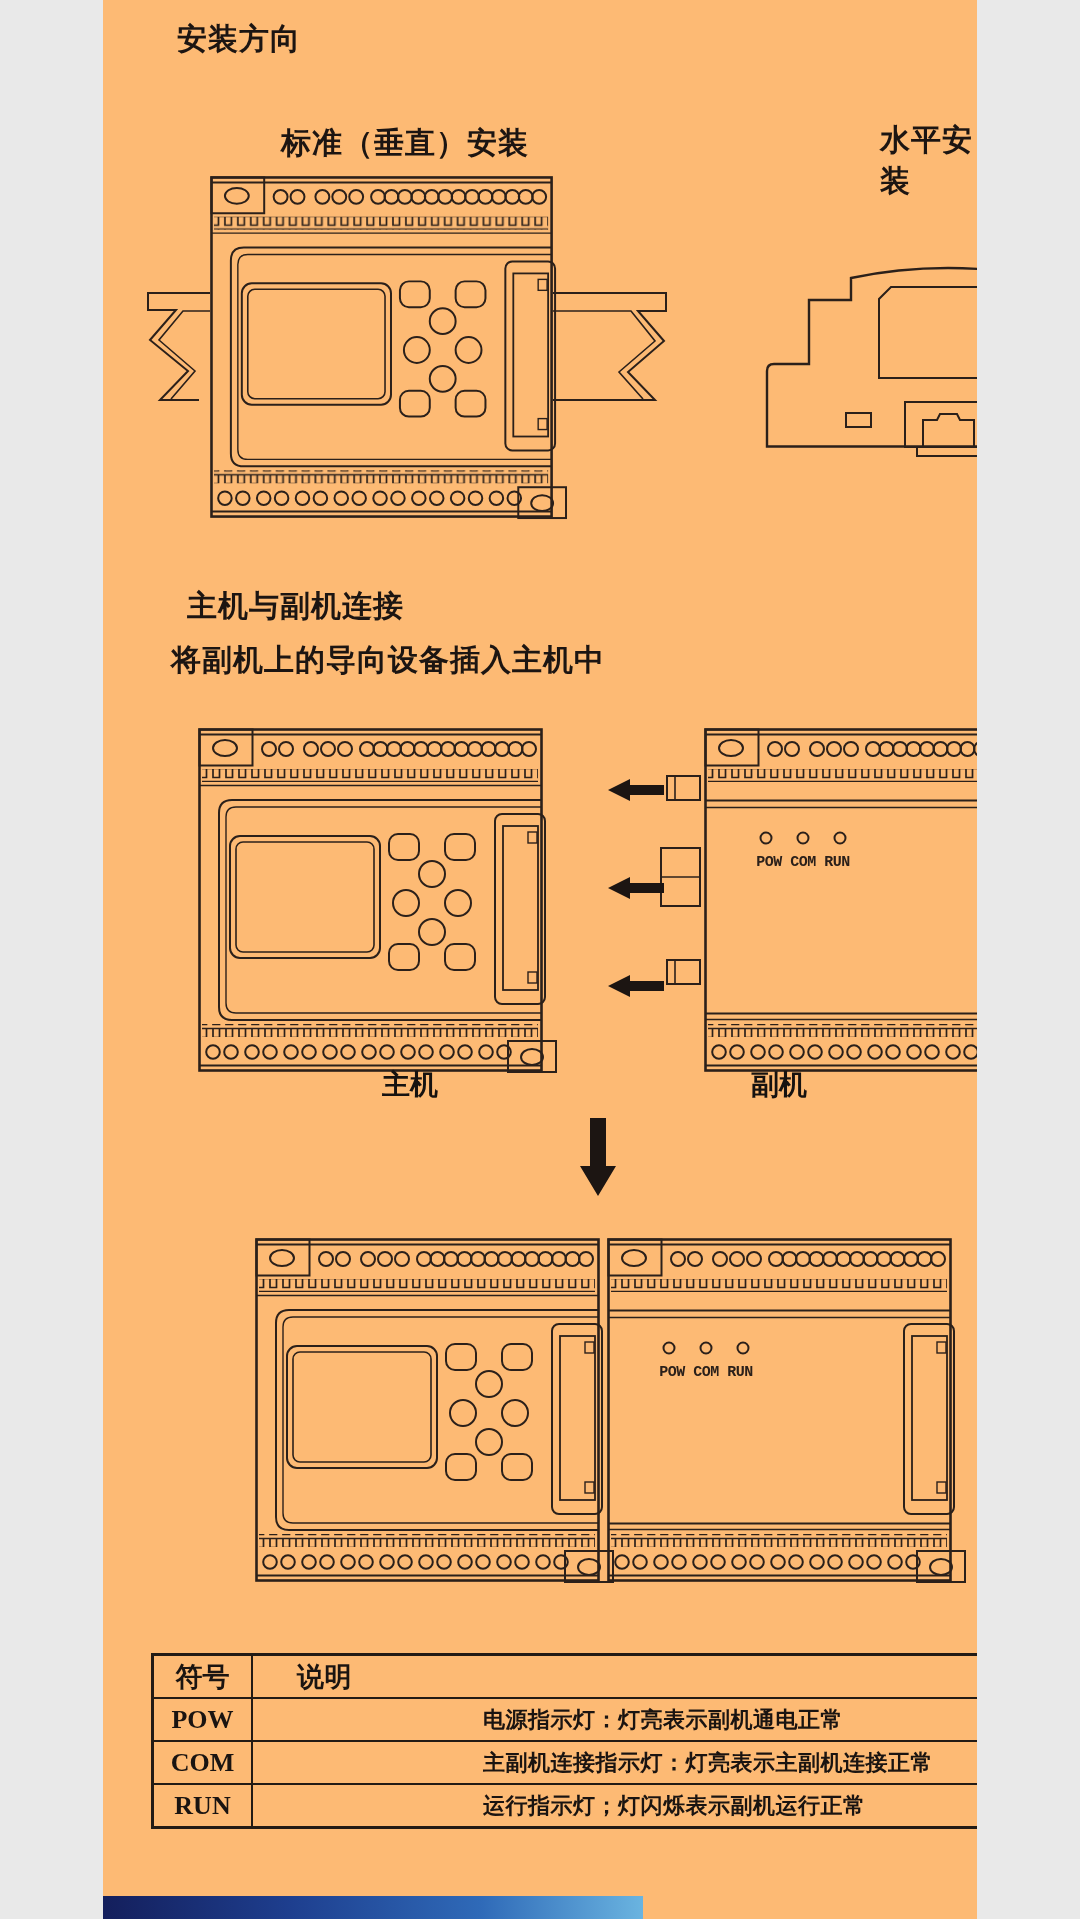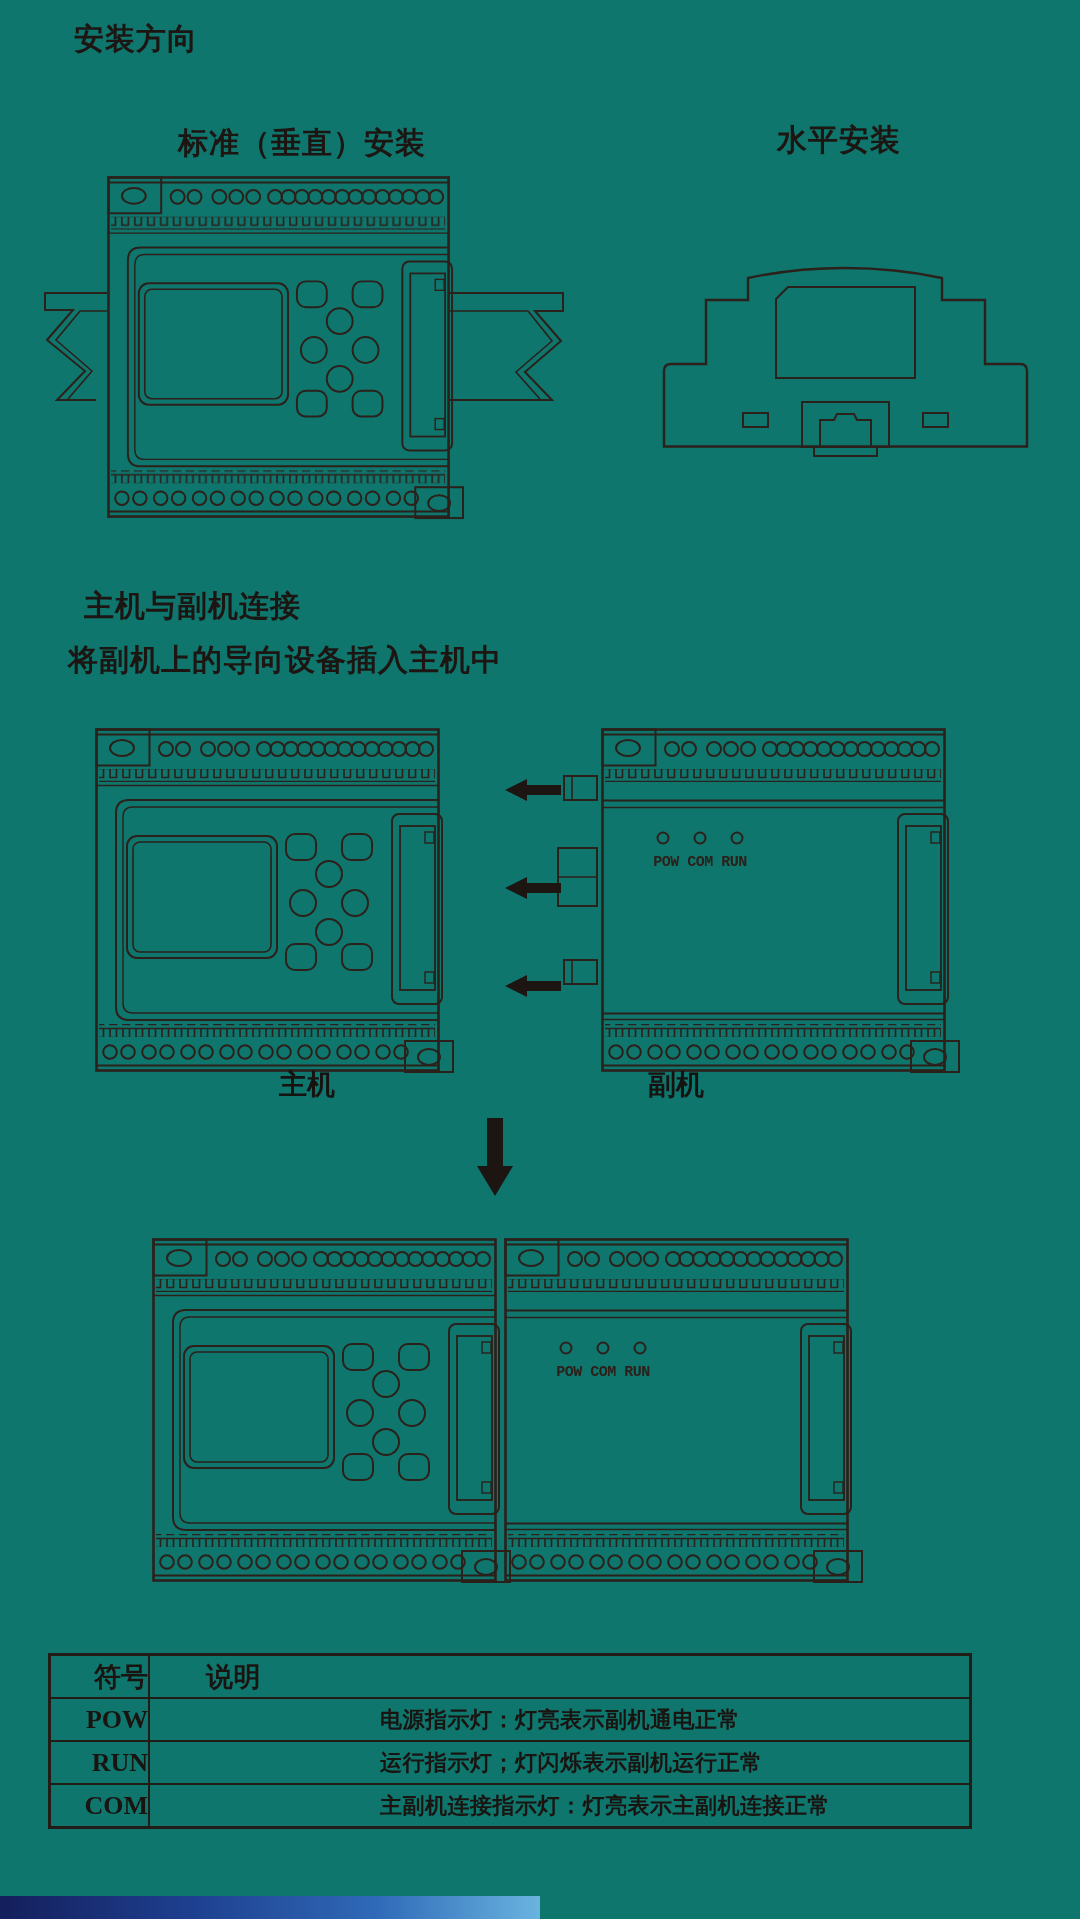--- a/index.html
+++ b/index.html
@@ -1,21 +1,21 @@
 <!DOCTYPE html>
 <html><head>
 <meta charset="utf-8">
 <style>
   html,body{margin:0;padding:0;}
   body{background:#e9e9e9;}
   #page{
     position:relative;
-    width:1080px;height:1919px;
+    width:874px;height:1919px;
     margin:0 auto;
-    background:#0f766e;
+    background:#fdba74;
     overflow:hidden;
     font-family:"Liberation Sans", sans-serif;
     color:#161210;
   }
   .abs{position:absolute;}
   .h-sans{font-family:"Liberation Sans", sans-serif;font-size:30px;font-weight:bold;color:#1c1512;letter-spacing:1px;}
   .dev-label{font-family:Liberation Sans, sans-serif;font-size:28px;font-weight:bold;color:#161210;text-align:right;width:120px;}
   .tbl-title{font-family:"Liberation Serif", serif;font-size:29px;font-weight:bold;color:#161210;letter-spacing:1px;}
   svg.art{position:absolute;left:0;top:0;}
   
@@ -23,23 +23,23 @@
     position:absolute;left:48px;top:1653px;
     width:924px;border-collapse:collapse;
     font-family:"Liberation Serif", serif;font-weight:bold;color:#1a1411;
     border:3px solid #231b15;
   }
   table.spec td{
     border:2px solid #231b15;
     height:41px;padding:0;
     font-size:26px;
   }
-  table.spec td.sym{width:97px;text-align:right;font-size:26px;}
+  table.spec td.sym{width:97px;text-align:center;font-size:26px;}
   table.spec td.desc{padding-left:230px;font-size:22px;letter-spacing:0.5px;}
-  table.spec tr.head td.desc{padding-left:56px;font-size:27px;}
+  table.spec tr.head td.desc{padding-left:44px;font-size:27px;}
   table.spec tr.head td{font-size:27px;}
   #footer-bar{
     left:0;top:1896px;width:540px;height:23px;
     background:linear-gradient(90deg,#141f5c 0%,#1e3f8f 35%,#2f6ab8 70%,#6ab4e0 100%);
   }
 </style>
 </head>
 <body>
 
 <div id="page">
@@ -271,24 +271,24 @@
     <tbody>
         <tr class="head">
       <td class="sym">符号</td>
       <td class="desc">说明</td>
     </tr>
     <tr>
       <td class="sym">POW</td>
       <td class="desc">电源指示灯：灯亮表示副机通电正常</td>
     </tr>
     <tr>
+      <td class="sym">COM</td>
+      <td class="desc">主副机连接指示灯：灯亮表示主副机连接正常</td>
+    </tr>
+    <tr>
       <td class="sym">RUN</td>
       <td class="desc">运行指示灯；灯闪烁表示副机运行正常</td>
     </tr>
-    <tr>
-      <td class="sym">COM</td>
-      <td class="desc">主副机连接指示灯：灯亮表示主副机连接正常</td>
-    </tr>
   </tbody>
     </table>
 
   <div id="footer-bar" class="abs"></div>
 </div>
 
 </body></html>

